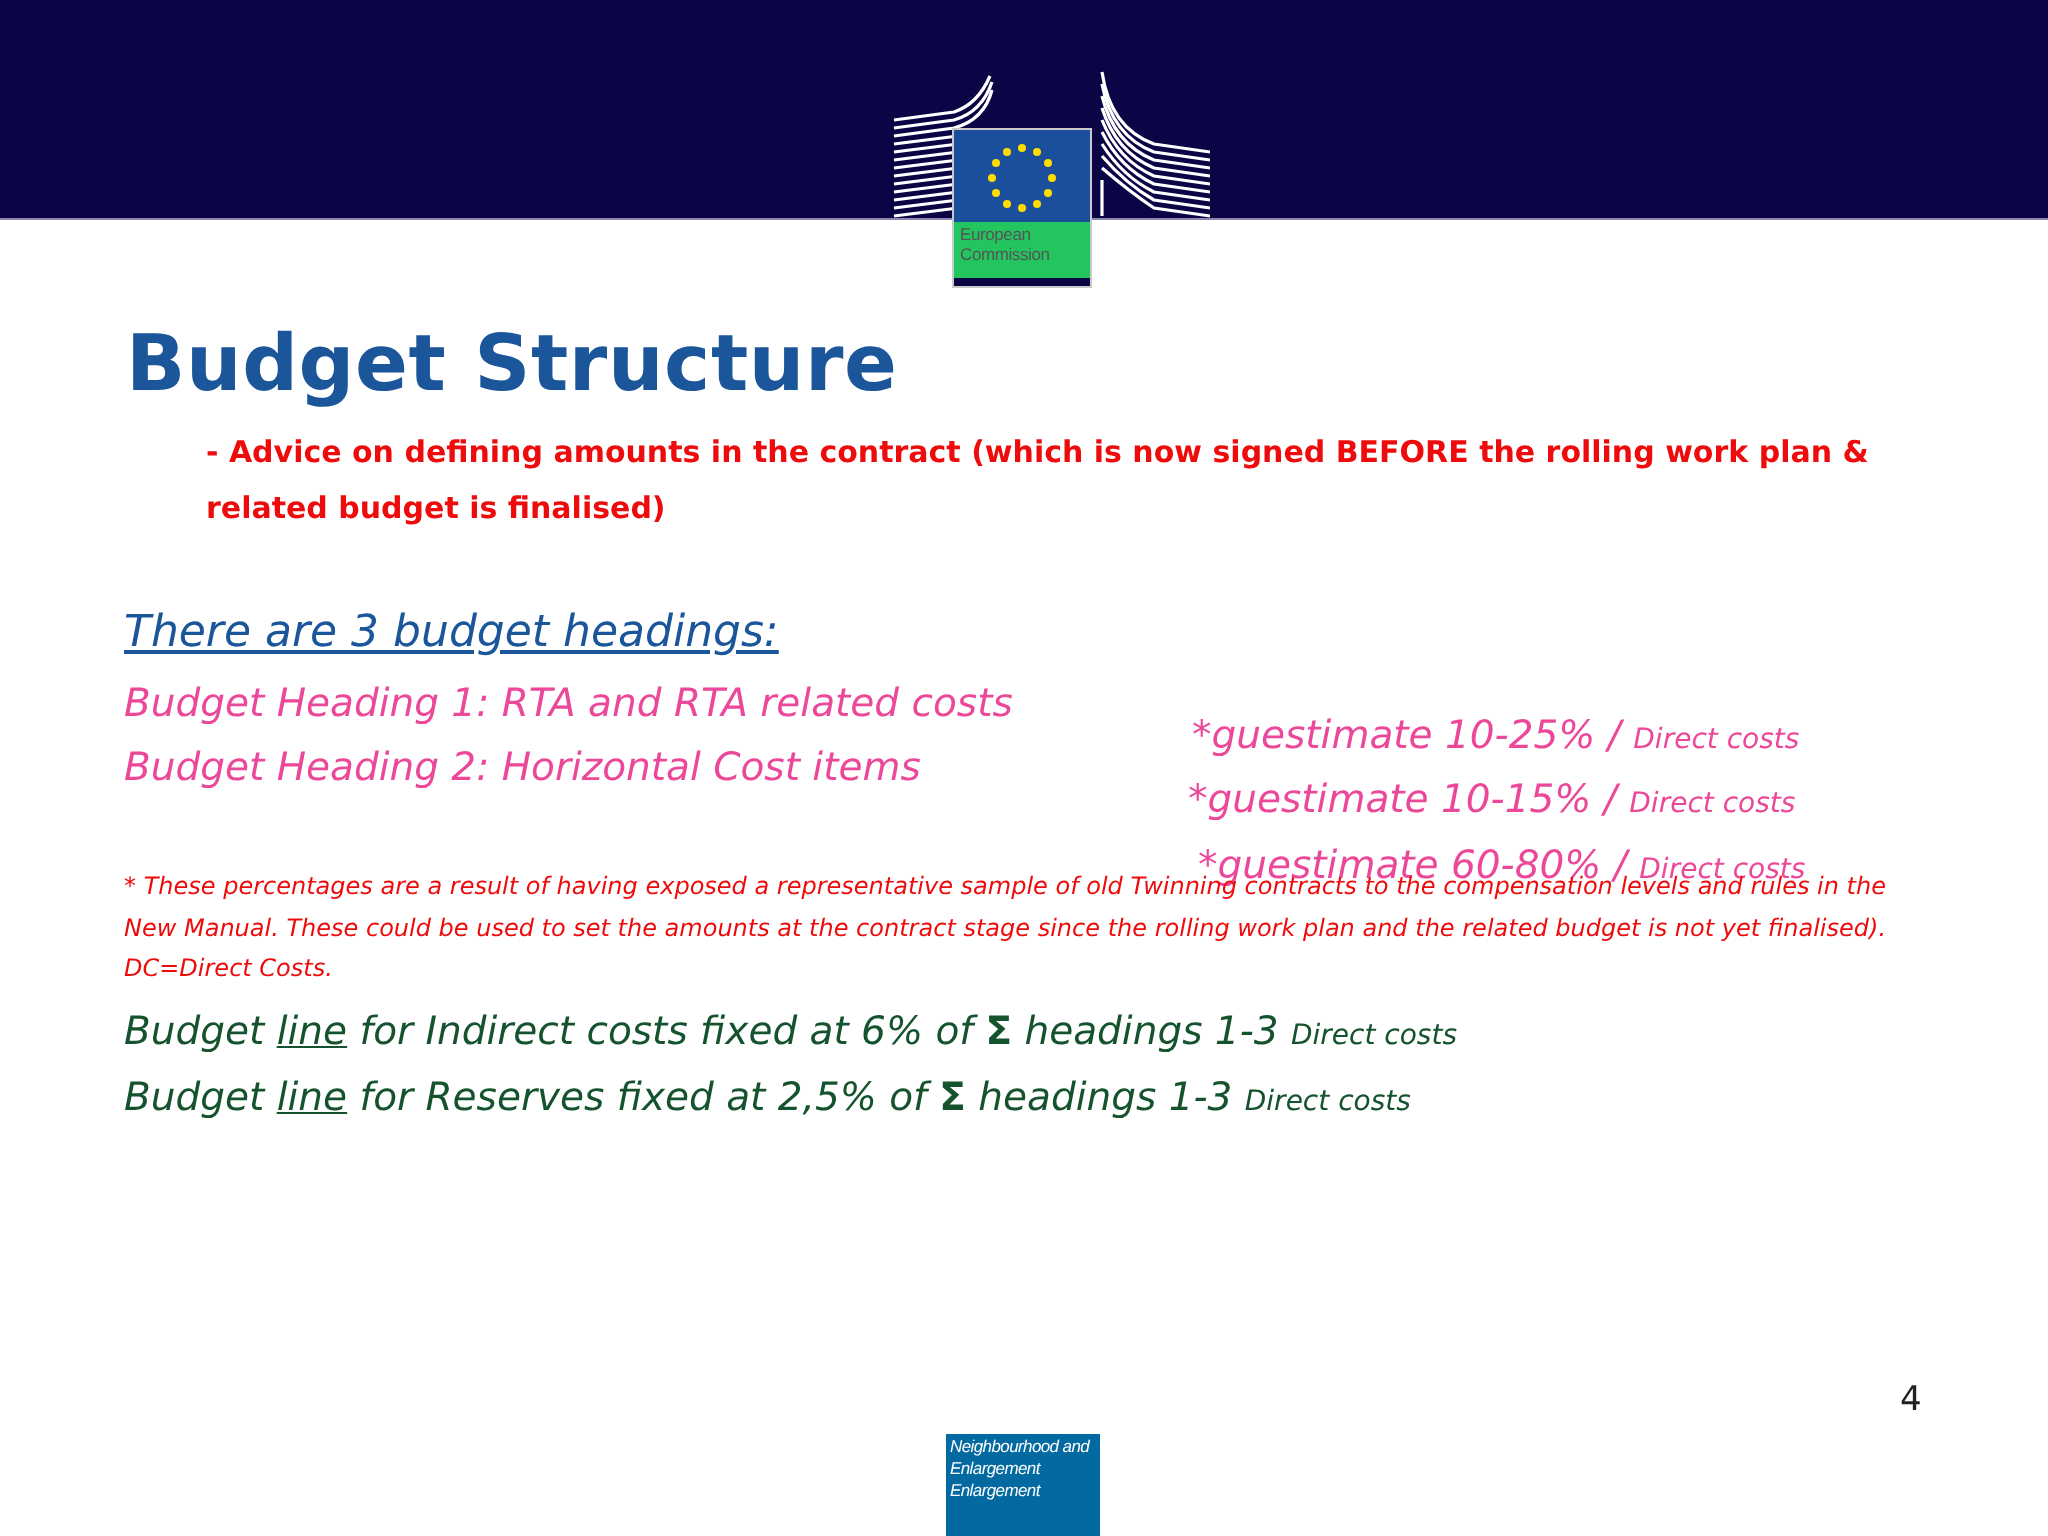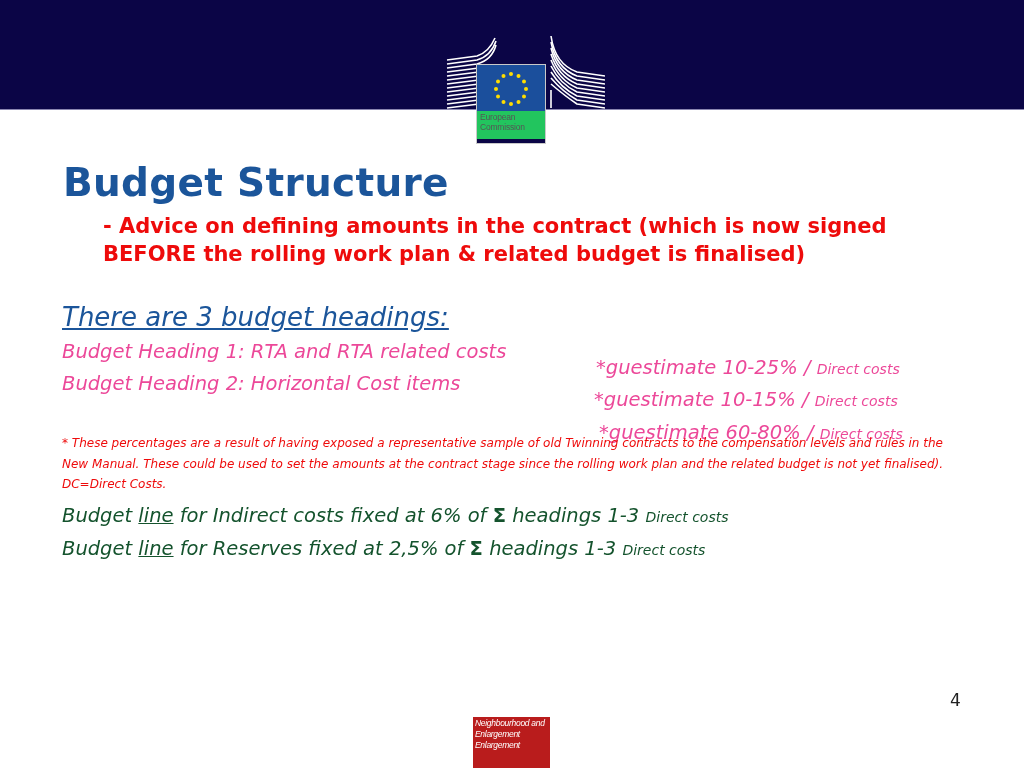--- a/index.html
+++ b/index.html
@@ -32,25 +32,25 @@
       position: absolute; left: 0; bottom: 0; width: 68px; height: 4px; background: #0b0546;
     }
 
     .title {
       position: absolute; left: 63px; top: 160px;
       font-size: 39px; font-weight: bold; color: #1b559a; margin: 0; line-height: 46px;
       letter-spacing: 0.3px;
     }
     .subtitle {
       position: absolute; left: 103px; top: 212px; width: 880px;
-      font-size: 21px; font-weight: bold; color: #ee0b0b; line-height: 28px;
+      font-size: 15px; font-weight: bold; color: #ee0b0b; line-height: 28px;
     }
     .intro {
       position: absolute; left: 62px; top: 302px;
-      font-size: 26px; font-style: italic; color: #1b559a; text-decoration: underline;
+      font-size: 22px; font-style: italic; color: #1b559a; text-decoration: underline;
       line-height: 30px;
     }
     .row {
       position: absolute; left: 62px; font-size: 19.5px; font-style: italic; color: #ec4899;
       white-space: nowrap; line-height: 26px;
     }
     .row .est { position: absolute; top: 0; white-space: nowrap; margin-top: 16px; }
     .small { font-size: 14px; font-style: italic; }
     .note {
       position: absolute; left: 62px; top: 433px; width: 910px;
@@ -60,21 +60,21 @@
       position: absolute; left: 62px; font-size: 19.5px; font-style: italic; color: #14532d;
       white-space: nowrap; line-height: 26px;
     }
     .line-item .u { text-decoration: underline; }
     .line-item .sig { font-weight: bold; font-style: normal; }
     .page-num {
       position: absolute; left: 950px; top: 690px; font-size: 17px; color: #222;
     }
     .dg-box {
       position: absolute; left: 473px; top: 717px; width: 77px; height: 51px;
-      background: #b91c1c;
+      background: #0369a1;
     }
     .dg-text {
       position: absolute; left: 2px; top: 1px; font-size: 8.5px; line-height: 11px;
       color: #ffffff; font-style: italic; font-family: "Liberation Sans", sans-serif;
       letter-spacing: -0.3px;
     }
   </style>
 </head>
 <body>
 

